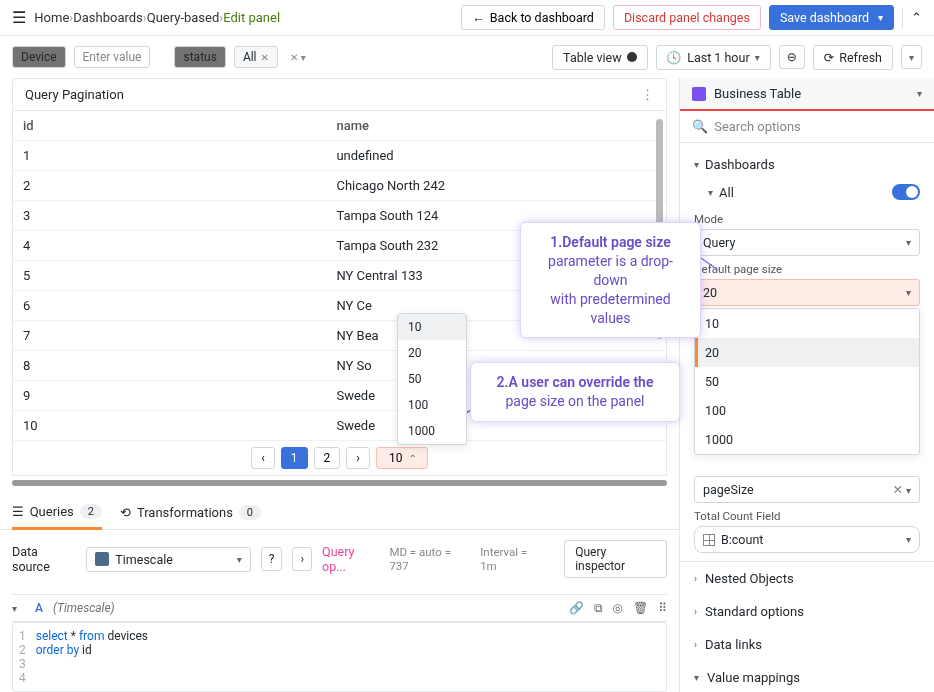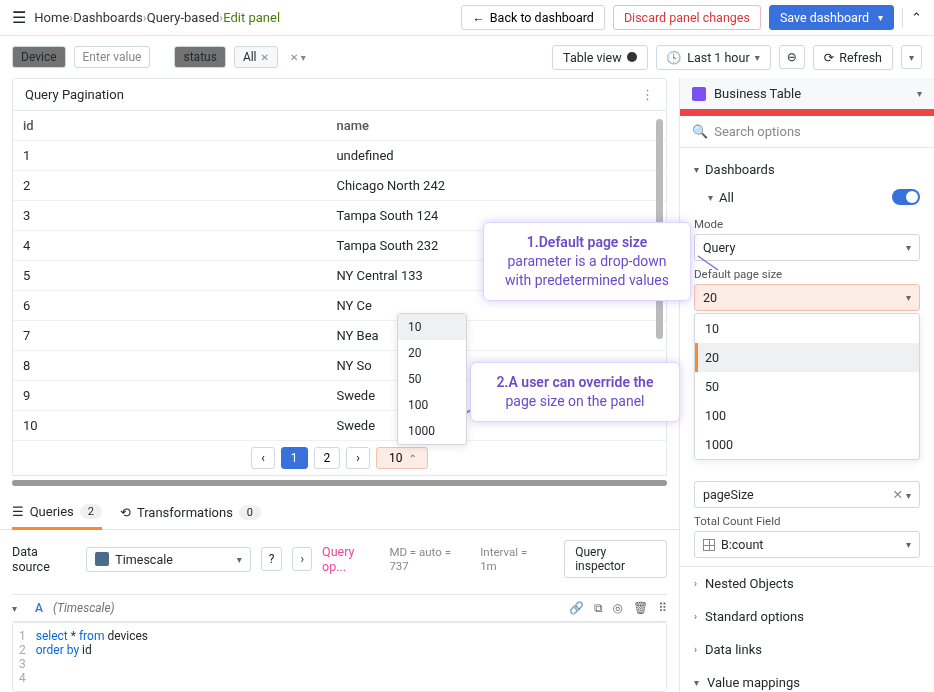--- a/index.html
+++ b/index.html
@@ -52,36 +52,36 @@
 .query-letter { color: #3871dc; font-weight: 500; margin-left: 8px; }
 .query-ds { color: #737373; font-style: italic; }
 .query-icons { margin-left: auto; display: flex; gap: 10px; color: #666; }
 .format-row { display: flex; align-items: center; justify-content: space-between; padding: 8px 0; font-size: 12px; }
 .format-left { display: flex; align-items: center; gap: 10px; color: #666; }
 .code-editor { border: 1px solid #e4e7eb; border-radius: 3px; padding: 6px; font-family: "Menlo", monospace; font-size: 12px; display: flex; }
 .line-nums { color: #aaa; text-align: right; padding-right: 10px; user-select: none; }
 .code-lines { flex: 1; }
 .kw-blue { color: #0969da; }
 .kw-star { color: #333; }
-.right-header { border-bottom: 7px solid #ef4444; padding: 8px 12px; display: flex; align-items: center; gap: 8px; background: #f6f8fa; justify-content: flex-end; }
+.right-header { border-bottom: 2px solid #ef4444; padding: 8px 12px; display: flex; align-items: center; gap: 8px; background: #f6f8fa; justify-content: flex-end; }
 .bt-icon { width: 14px; height: 14px; background: #7b4ff0; border-radius: 2px; display: inline-block; }
 .search-row { padding: 8px 12px; border-bottom: 1px solid #e4e7eb; display: flex; align-items: center; gap: 6px; color: #888; font-size: 13px; }
 .right-section { padding: 8px 14px; font-size: 13px; }
 .section-toggle { display: flex; align-items: center; gap: 6px; cursor: pointer; padding: 6px 0; }
 .sub-toggle { display: flex; align-items: center; justify-content: space-between; padding: 6px 0 6px 14px; }
 .toggle-pill { width: 28px; height: 16px; background: #3871dc; border-radius: 10px; position: relative; }
 .toggle-pill::after { content: ""; position: absolute; right: 2px; top: 2px; width: 12px; height: 12px; background: #fff; border-radius: 50%; }
 .field-label { font-size: 11.5px; color: #555; margin: 6px 0 3px; }
 .field-select { border: 1px solid #d0d7de; border-radius: 3px; padding: 5px 8px; font-size: 12.5px; display: flex; justify-content: space-between; align-items: center; width: 100%; }
 .field-select.highlight { background: #fdece5; border-color: #f3c0b0; }
 .dropdown-list { border: 1px solid #d0d7de; border-radius: 3px; margin-top: 2px; box-shadow: 0 2px 8px rgba(0,0,0,0.08); }
 .dropdown-list div { padding: 7px 10px; font-size: 12.5px; cursor: pointer; }
 .dropdown-list div.sel { background: #eef0f2; border-left: 3px solid #ff8833; padding-left: 7px; }
 .var-row { border: 1px solid #d0d7de; border-radius: 3px; padding: 5px 8px; font-size: 12.5px; display: flex; justify-content: space-between; align-items: center; margin-top: 21px; }
-.count-select { border: 1px solid #d0d7de; border-radius: 3px; padding: 5px 8px; font-size: 12.5px; display: flex; align-items: center; gap: 6px; justify-content: space-between; }
+.count-select { border: 1px solid #d0d7de; border-radius: 8px; padding: 5px 8px; font-size: 12.5px; display: flex; align-items: center; gap: 6px; justify-content: space-between; }
 .grid-icon { display: inline-block; width: 12px; height: 12px; border: 1px solid #888; position: relative; }
 .grid-icon::before, .grid-icon::after { content: ""; position: absolute; background: #888; }
 .grid-icon::before { left: 50%; top: 0; bottom: 0; width: 1px; }
 .grid-icon::after { top: 50%; left: 0; right: 0; height: 1px; }
 .collapsed-sections { border-top: 1px solid #e4e7eb; }
 .collapsed-row { padding: 9px 14px; font-size: 13px; display: flex; align-items: center; gap: 8px; cursor: pointer; }
 .add-btn-full { margin: 8px 14px; background: #f3f4f6; border: none; padding: 8px; font-size: 12px; border-radius: 3px; cursor: pointer; width: calc(100% - 28px); }
 .callout { position: absolute; background: #fff; border-radius: 6px; padding: 10px 14px; box-shadow: 0 0 10px rgba(120,80,220,0.3); color: #6b4bc7; font-size: 14px; text-align: center; line-height: 1.35; border: 1px solid #e0d4ff; z-index: 15; }
 .callout b { font-weight: 600; }
 .chev { font-size: 10px; color: #666; }
@@ -352,21 +352,21 @@
         </div>
       <div class="collapsed-row">
           <span class="chev">▾</span>
           <span>Value mappings</span>
         </div>
     </div>
     <button class="add-btn-full">Add value mappings</button>
   </div>
 </div>
 
-<div class="callout" style="top:222px;left:483px;width:208px">
+<div class="callout" style="top:222px;left:520px;width:181px">
   <b>1.Default page size</b><br>
   <span>parameter is a drop-down</span><br>
   <span>with predetermined values</span>
 </div>
 <div class="callout" style="top:362px;left:470px;width:210px">
   <b>2.A user can override the</b><br>
   <span>page size on the panel</span>
 </div>
 <svg class="line-art" style="top:250px;left:692px" width="30" height="30">
     <line x1="6" y1="6" x2="26" y2="20" stroke="#8a6dd9" stroke-width="1.5"></line>

